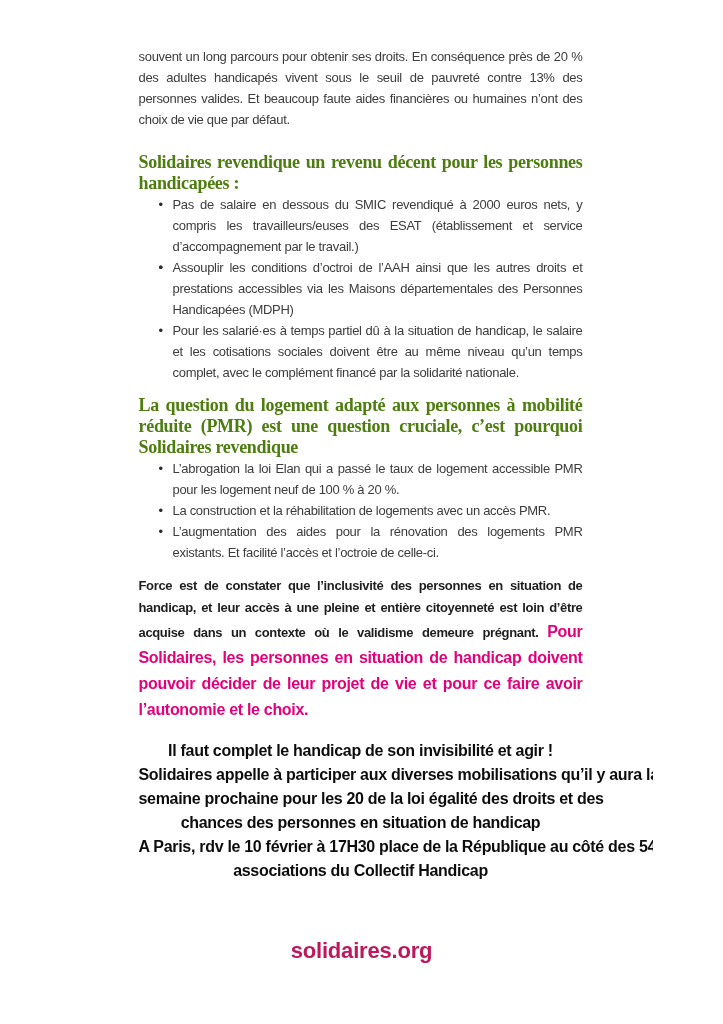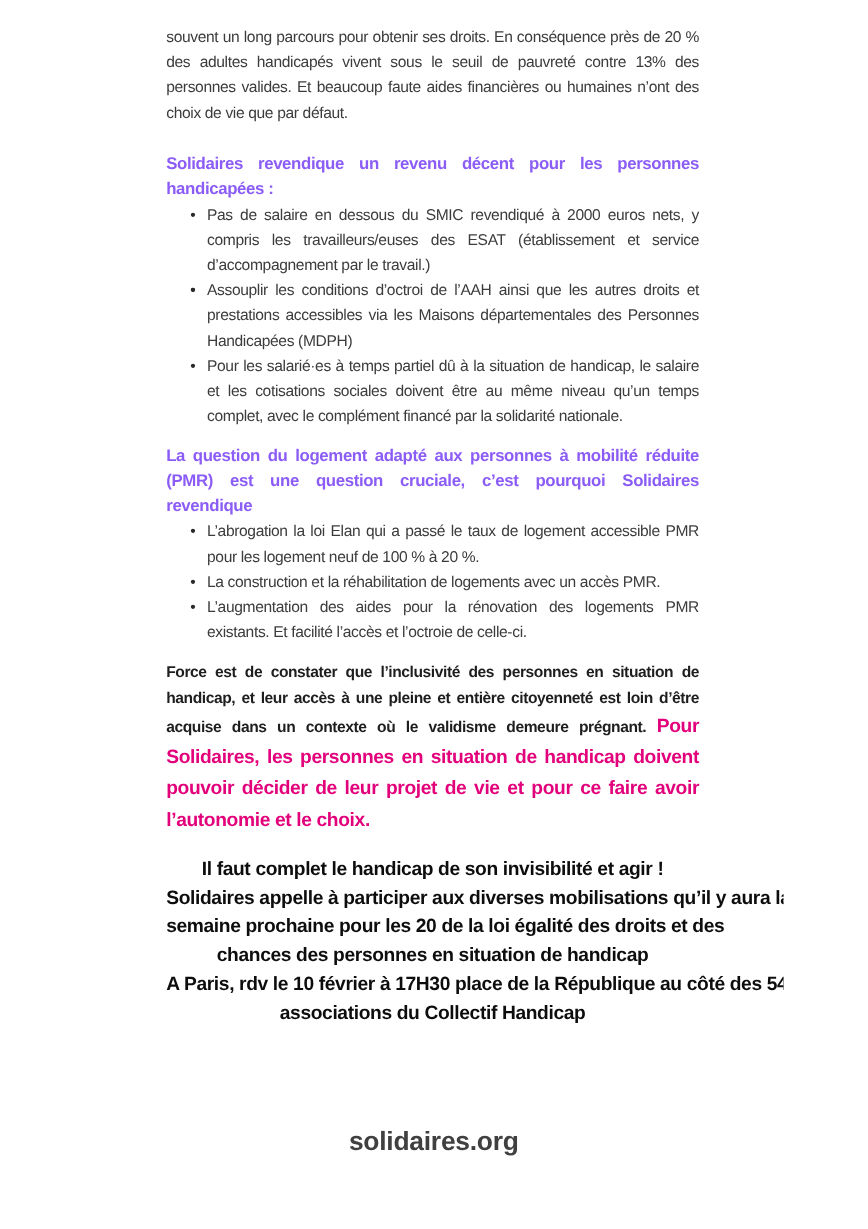--- a/index.html
+++ b/index.html
@@ -8,39 +8,40 @@
     background: #ffffff;
   }
   .page {
     position: relative;
     width: 582px;
     height: 1024px;
     margin: 0 auto;
     background: #ffffff;
     overflow: hidden;
     box-sizing: border-box;
-    padding: 20px 70px 0 68px;
+    padding: 46px 70px 0 68px;
     font-family: "Liberation Sans", sans-serif;
   }
   .body-text {
     margin: 0;
     font-size: 13px;
     line-height: 21px;
     letter-spacing: -0.3px;
     color: #3c3c3c;
     text-align: justify;
   }
   .heading {
     margin: 0;
-    font-size: 14px;
+    font-size: 18px;
     font-weight: 700;
     line-height: 21px;
     letter-spacing: -0.3px;
-    color: #8b5cf6;
+    color: #4d7c0f;
     text-align: justify;
+    font-family: Liberation Serif, serif;
   }
   .heading-gap1 { margin-top: 22px; }
   .heading-gap2 { margin-top: 12px; }
   ul.bullet-list {
     margin: 0;
     padding: 0;
     list-style: none;
   }
   li.list-item {
     position: relative;
@@ -91,21 +92,21 @@
     position: absolute;
     left: 0;
     right: 0;
     top: 938px;
     text-align: center;
   }
   .footer-link {
     font-size: 22px;
     font-weight: 700;
     letter-spacing: -0.2px;
-    color: #404040;
+    color: #be185d;
     cursor: pointer;
     margin-top: 40px;
   }
 </style>
 </head>
 <body>
 
 <div class="page">
 
   <p class="body-text">souvent un long parcours pour obtenir ses droits. En conséquence près de 20 % des adultes handicapés vivent sous le seuil de pauvreté contre 13% des personnes valides. Et beaucoup faute aides financières ou humaines n’ont des choix de vie que par défaut.</p>

